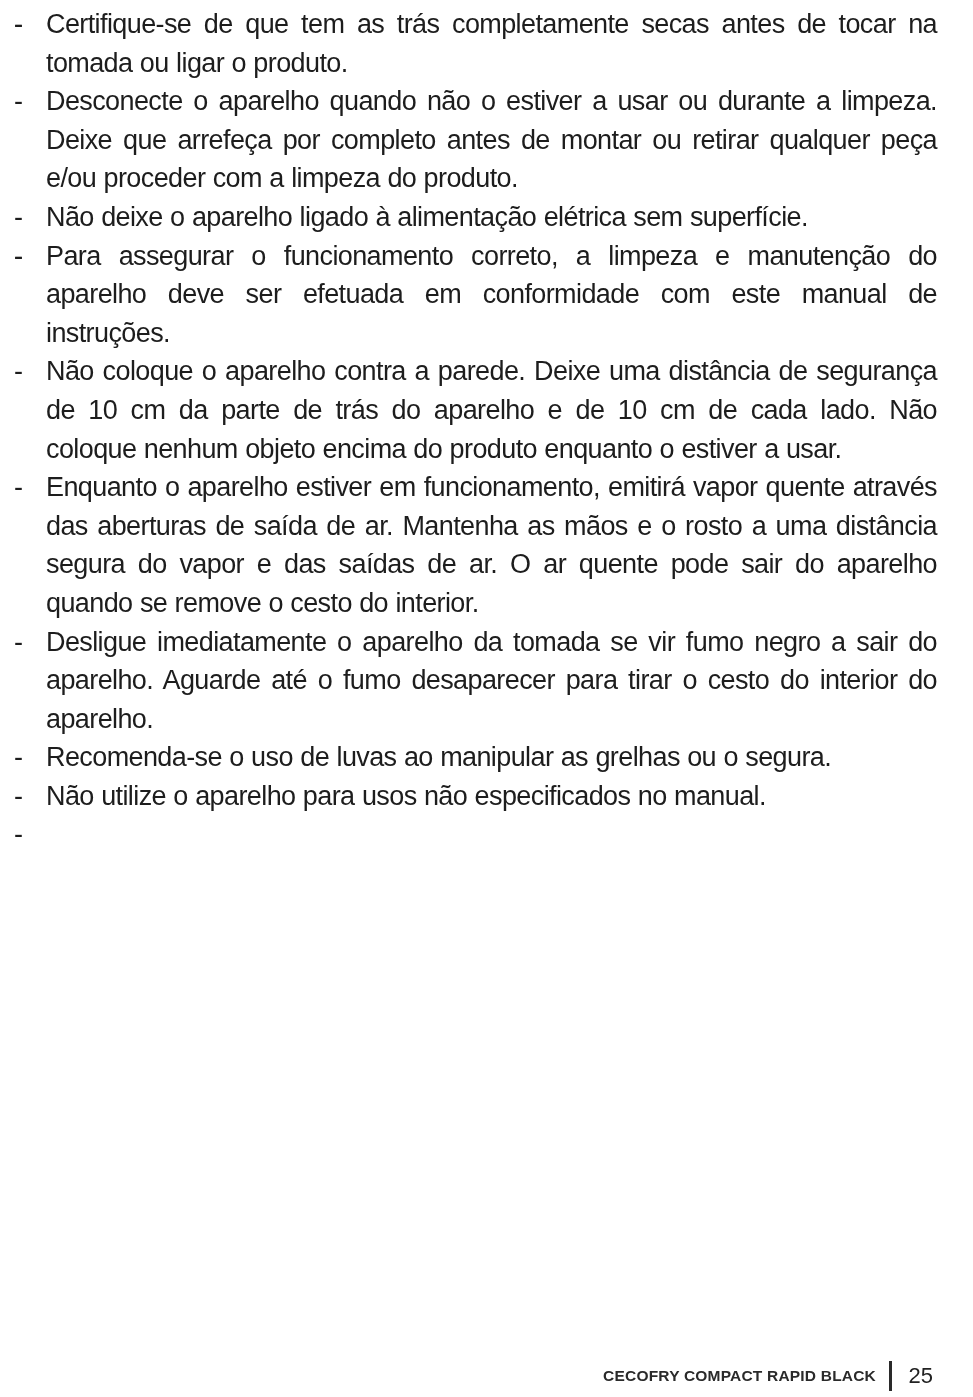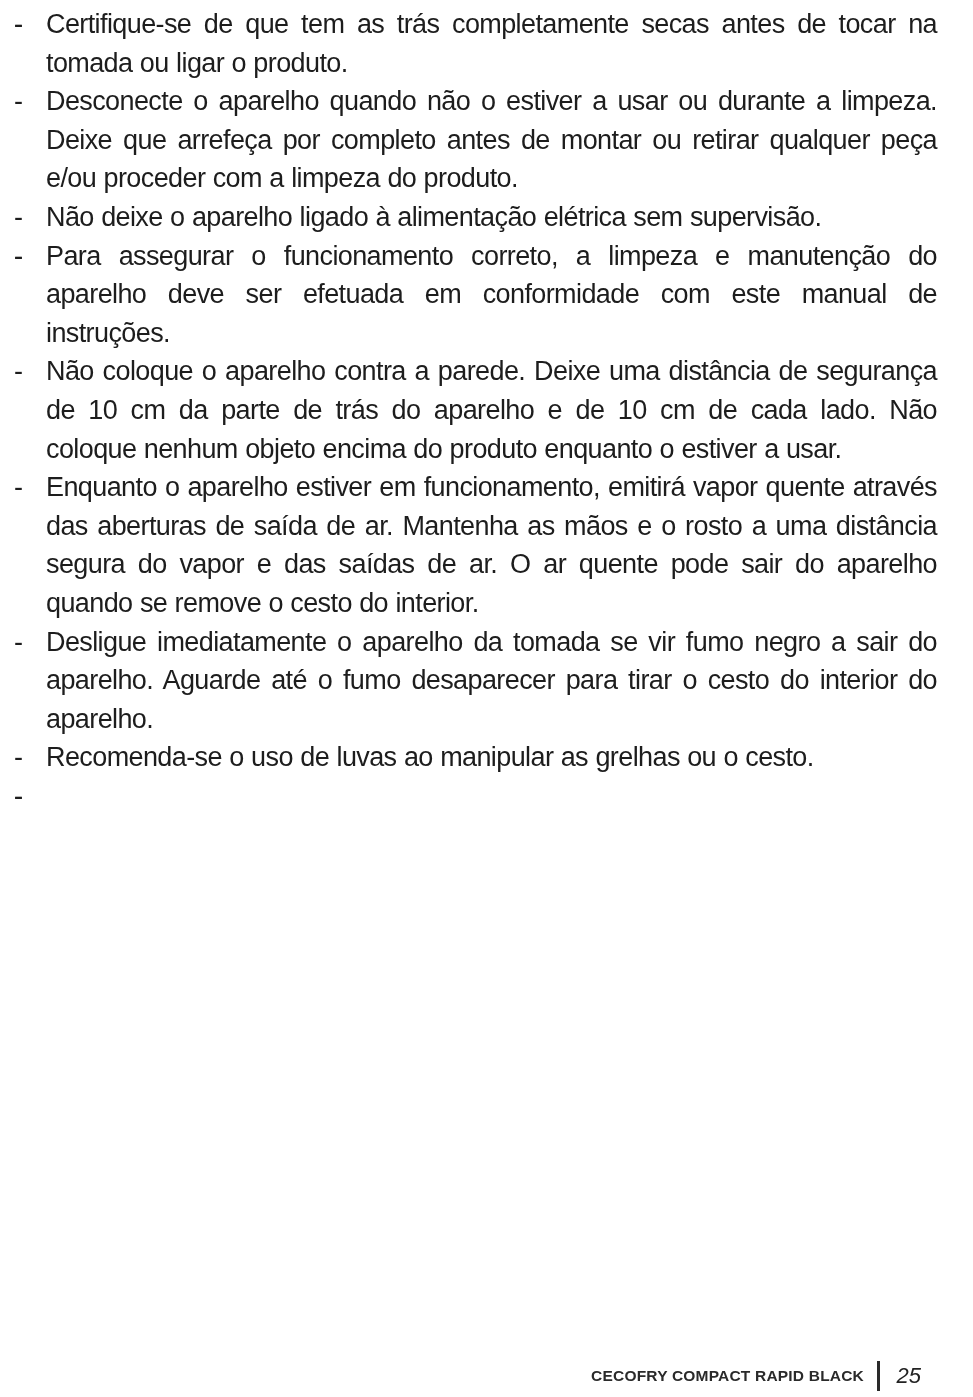--- a/index.html
+++ b/index.html
@@ -30,21 +30,21 @@
     letter-spacing: -0.6px;
     word-spacing: 0.5px;
   }
   .dash {
     position: absolute;
     left: 2px;
     top: 0;
   }
   .footer {
     position: absolute;
-    right: 52px;
+    right: 40px;
     bottom: 6px;
     display: flex;
     align-items: center;
     gap: 13px;
   }
   .models {
     font-size: 15.5px;
     font-weight: 700;
     line-height: 22px;
     letter-spacing: 0.2px;
@@ -55,21 +55,20 @@
     width: 3px;
     height: 30px;
     background: #2a2a2a;
   }
   .pagenum {
     font-size: 22px;
     font-weight: 400;
     color: #222222;
     min-width: 28px;
     text-align: right;
-    font-style: italic;
   }
 </style>
 </head>
 <body>
 
 <div class="page">
   <div class="content">
 
     <div class="item">
       <span class="dash">-</span>
@@ -80,21 +79,21 @@
       <span>Certifique-se de que tem as trás completamente secas antes de tocar na tomada ou ligar o produto.</span>
     </div>
 
     <div class="item">
       <span class="dash">-</span>
       <span>Desconecte o aparelho quando não o estiver a usar ou durante a limpeza. Deixe que arrefeça por completo antes de montar ou retirar qualquer peça e/ou proceder com a limpeza do produto.</span>
     </div>
 
     <div class="item">
       <span class="dash">-</span>
-      <span>Não deixe o aparelho ligado à alimentação elétrica sem supervisão.</span>
+      <span>Não deixe o aparelho ligado à alimentação elétrica sem superfície.</span>
     </div>
 
     <div class="item">
       <span class="dash">-</span>
     </div>
 
     <div class="item">
       <span class="dash">-</span>
       <span>Para assegurar o funcionamento correto, a limpeza e manutenção do aparelho deve ser efetuada em conformidade com este manual de instruções.</span>
     </div>
@@ -109,25 +108,26 @@
       <span>Enquanto o aparelho estiver em funcionamento, emitirá vapor quente através das aberturas de saída de ar. Mantenha as mãos e o rosto a uma distância segura do vapor e das saídas de ar. O ar quente pode sair do aparelho quando se remove o cesto do interior.</span>
     </div>
 
     <div class="item">
       <span class="dash">-</span>
       <span>Desligue imediatamente o aparelho da tomada se vir fumo negro a sair do aparelho. Aguarde até o fumo desaparecer para tirar o cesto do interior do aparelho.</span>
     </div>
 
     <div class="item">
       <span class="dash">-</span>
-      <span>Recomenda-se o uso de luvas ao manipular as grelhas ou o cesto.</span>
+      <span>Recomenda-se o uso de luvas ao manipular as grelhas ou o segura.</span>
     </div>
 
     <div class="item">
       <span class="dash">-</span>
+      <span>Não utilize o aparelho para usos não especificados no manual.</span>
     </div>
 
     <div class="item">
       <span class="dash">-</span>
     </div>
 
   </div>
 
   <div class="footer">
     <div class="models">

